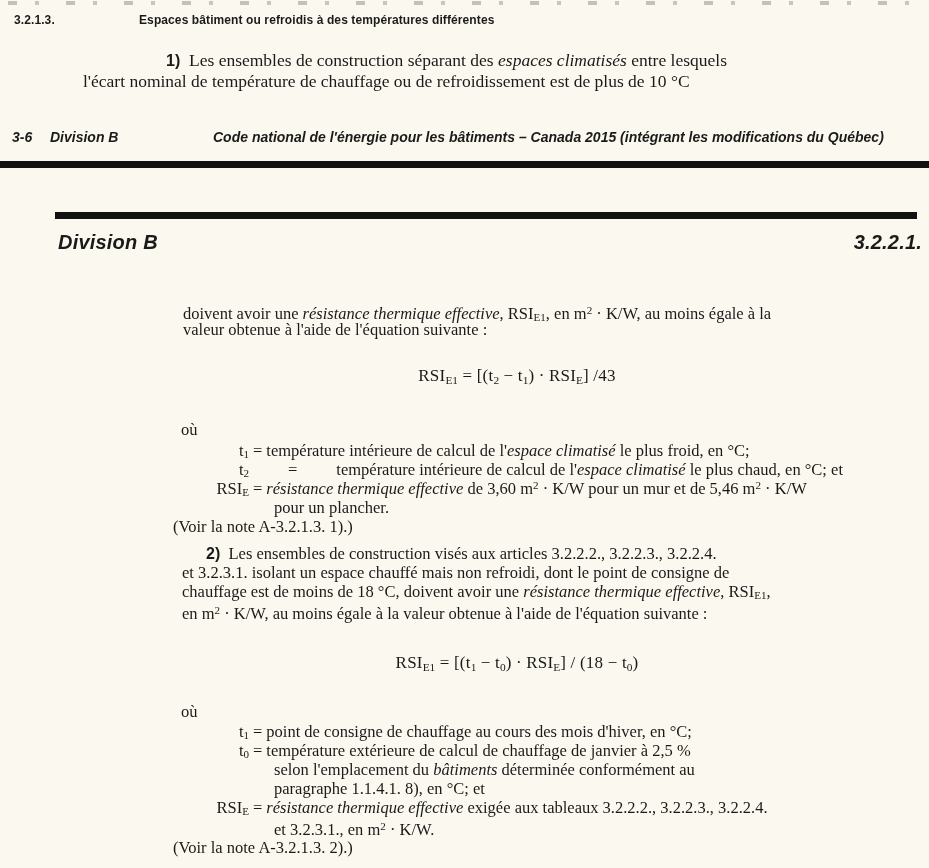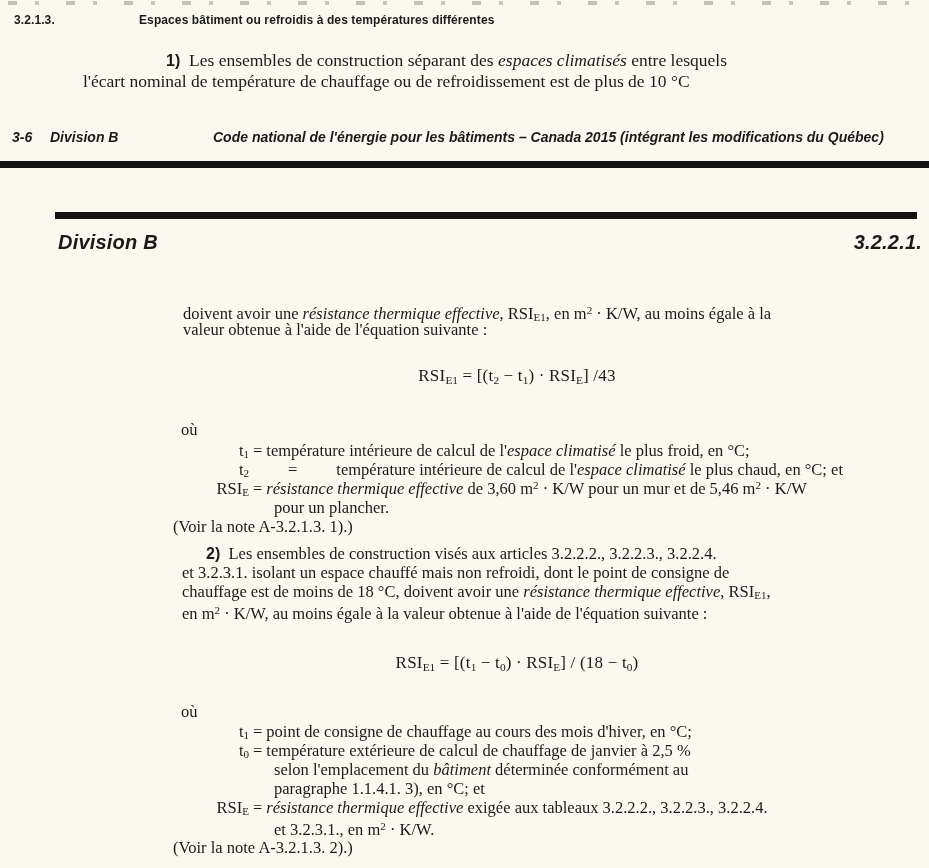--- a/index.html
+++ b/index.html
@@ -108,22 +108,22 @@
   <div class="defline" style="top:722px;">
     <span class="term"><span>t</span><span class="s-sub">1</span></span>
     <span class="deq">=</span>
     <span><span>point de consigne de chauffage au cours des mois d'hiver, en °C;</span></span>
   </div>
   <div class="defline" style="top:741px;">
     <span class="term"><span>t</span><span class="s-sub">0</span></span>
     <span class="deq">=</span>
     <span><span>température extérieure de calcul de chauffage de janvier à 2,5 %</span></span>
   </div>
-  <div class="abs body-line" style="top:760px;left:274px;"><span>selon l'emplacement du </span><span class="s-i">bâtiment</span><span> déterminée conformément au</span></div>
-  <div class="abs body-line" style="top:779px;left:274px;">paragraphe 1.1.4.1. 3), en °C; et</div>
+  <div class="abs body-line" style="top:760px;left:274px;"><span>selon l'emplacement du </span><span class="s-i">bâtiments</span><span> déterminée conformément au</span></div>
+  <div class="abs body-line" style="top:779px;left:274px;">paragraphe 1.1.4.1. 8), en °C; et</div>
   <div class="defline" style="top:798px;">
     <span class="term"><span>RSI</span><span class="s-sub">E</span></span>
     <span class="deq">=</span>
     <span><span class="s-i">résistance thermique effective</span><span> exigée aux tableaux 3.2.2.2., 3.2.2.3., 3.2.2.4.</span></span>
   </div>
   <div class="abs body-line" style="top:817px;left:274px;"><span>et 3.2.3.1., en m</span><span class="s-sup">2</span><span> · K/W.</span></div>
   <div class="abs body-line" style="top:838px;left:173px;">(Voir la note A-3.2.1.3. 2).)</div>
 
 </div>
 

